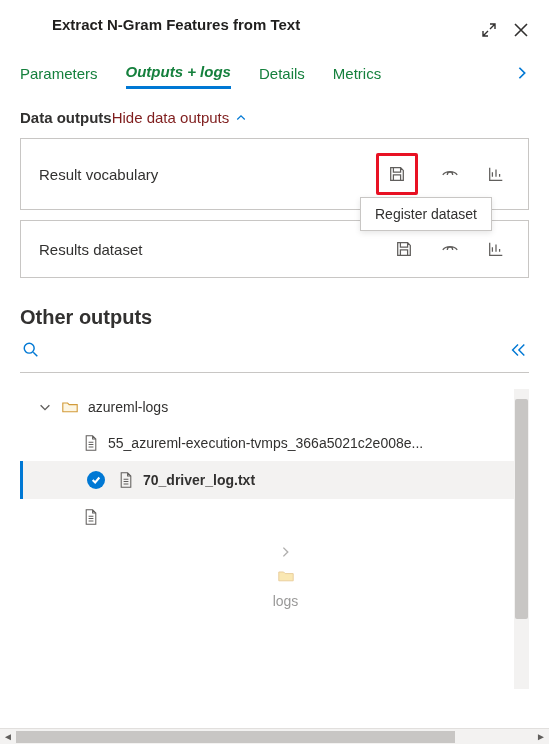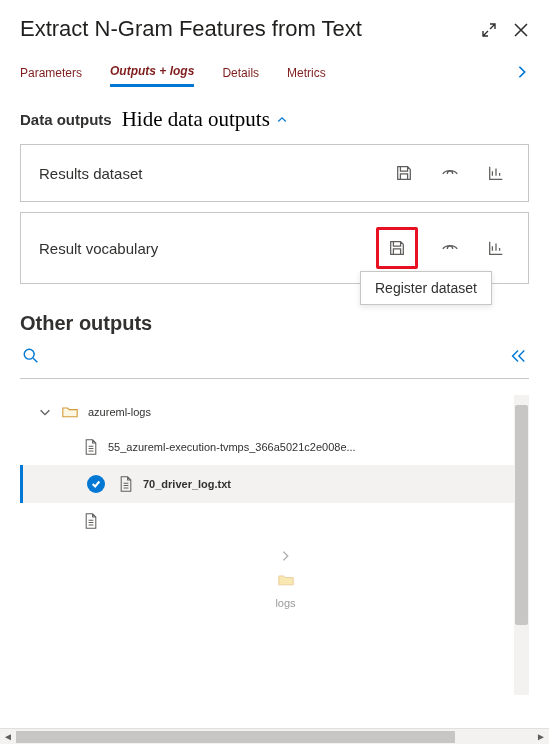--- a/index.html
+++ b/index.html
@@ -14,59 +14,59 @@
     position: relative;
   }
   .panel { padding: 16px 20px 0 20px; }
   .header {
     display: flex;
     align-items: flex-start;
     justify-content: space-between;
     margin-bottom: 16px;
   }
   .title {
-    font-size: 22px;
-    font-weight: 400;
+    font-size: 15px;
+    font-weight: 700;
     color: #201f1e;
+    margin-left: 32px;
   }
   .header-actions { display: flex; gap: 16px; padding-top: 6px; }
   .header-actions svg { width: 16px; height: 16px; stroke: #323130; }
   .tabs {
     display: flex;
     align-items: center;
     gap: 28px;
     border-bottom: none;
     margin-bottom: 18px;
     position: relative;
   }
   .tab {
-    font-size: 12px;
-    color: #7f1d1d;
+    font-size: 15px;
+    color: #15803d;
     padding: 6px 0;
     cursor: pointer;
   }
   .tab.active {
     font-weight: 600;
     border-bottom: 3px solid #0078d4;
     font-style: italic;
   }
   .tab-overflow {
     margin-left: auto;
     color: #0078d4;
     font-size: 20px;
     cursor: pointer;
   }
   .section-head {
     display: flex;
     align-items: center;
-    gap: 10px;
     margin: 20px 0 12px 0;
   }
   .section-label { font-weight: 600; font-size: 15px; color: #323130; }
-  .section-link { color: #000000; font-size: 21px; cursor: pointer; display:flex; align-items:center; gap:6px;font-family:Liberation Serif, serif;}
+  .section-link { color: #7f1d1d; font-size: 15px; cursor: pointer; display:flex; align-items:center; gap:6px;}
   .chev-up { width:12px; height:12px; stroke:#0078d4; }
   .card {
     border: 1px solid #c8c6c4;
     display: flex;
     align-items: center;
     justify-content: space-between;
     padding: 14px 18px;
     margin-bottom: 10px;
     background:#fff;
   }
@@ -104,21 +104,21 @@
   .search-row {
     display: flex;
     align-items: center;
     justify-content: space-between;
     border-bottom: 1px solid #c8c6c4;
     padding: 6px 2px 10px 2px;
     margin-bottom: 16px;
   }
   .search-row svg { width: 18px; height: 18px; }
   .tree {
-    font-size: 11px;
+    font-size: 14px;
     position: relative;
     height: 300px;
     overflow: hidden;
   }
   .tree-scroll {
     position:absolute;
     right:0;
     top:0;
     width:15px;
     height:100%;
@@ -215,59 +215,59 @@
     <span class="section-label">Data outputs</span>
     <span class="section-link">
       <span>Hide data outputs</span>
       <svg class="chev-up" viewBox="0 0 16 16" fill="none" stroke-width="1.6">
           <path d="M3 10l5-5 5 5"></path>
         </svg>
     </span>
   </div>
 
   <div class="card">
-    <span class="card-label">Results dataset</span>
-    <div class="card-actions">
-      <span class="icon-btn">
-        <svg viewBox="0 0 20 20" stroke-width="1.4">
-            <path d="M3 3h11l3 3v11H3V3zM6 3v5h8V3M6 17v-6h8v6"></path>
-          </svg>
-      </span>
-      <span class="icon-btn">
-        <svg viewBox="0 0 20 20" stroke-width="1.4">
-            <path d="M2 11c3-5 13-5 16 0M7 11a3 3 0 016 0"></path>
-          </svg>
-      </span>
-      <span class="icon-btn">
-        <svg viewBox="0 0 20 20" stroke-width="1.4">
-            <path d="M3 3v14h14M6 13V8M10 13V5M14 13v-3"></path>
-          </svg>
-      </span>
-    </div>
-  </div>
-
-  <div class="card">
     <span class="card-label">Result vocabulary</span>
     <div class="card-actions">
       <span class="icon-btn highlighted">
         <svg viewBox="0 0 20 20" stroke-width="1.4">
             <path d="M3 3h11l3 3v11H3V3zM6 3v5h8V3M6 17v-6h8v6"></path>
           </svg>
       </span>
       <span class="icon-btn">
         <svg viewBox="0 0 20 20" stroke-width="1.4">
             <path d="M2 11c3-5 13-5 16 0M7 11a3 3 0 016 0"></path>
           </svg>
       </span>
       <span class="icon-btn">
         <svg viewBox="0 0 20 20" stroke-width="1.4">
             <path d="M3 3v14h14M6 13V8M10 13V5M14 13v-3"></path>
           </svg>
       </span>
       <div class="tooltip">Register dataset</div>
+    </div>
+  </div>
+
+  <div class="card">
+    <span class="card-label">Results dataset</span>
+    <div class="card-actions">
+      <span class="icon-btn">
+        <svg viewBox="0 0 20 20" stroke-width="1.4">
+            <path d="M3 3h11l3 3v11H3V3zM6 3v5h8V3M6 17v-6h8v6"></path>
+          </svg>
+      </span>
+      <span class="icon-btn">
+        <svg viewBox="0 0 20 20" stroke-width="1.4">
+            <path d="M2 11c3-5 13-5 16 0M7 11a3 3 0 016 0"></path>
+          </svg>
+      </span>
+      <span class="icon-btn">
+        <svg viewBox="0 0 20 20" stroke-width="1.4">
+            <path d="M3 3v14h14M6 13V8M10 13V5M14 13v-3"></path>
+          </svg>
+      </span>
     </div>
   </div>
 
   <div class="other-title">Other outputs</div>
 
   <div class="search-row">
     <span>
       <svg viewBox="0 0 20 20" fill="none" stroke="#0078d4" stroke-width="1.6">
           <circle cx="8" cy="8" r="5.5"></circle>
           <path d="M12.5 12.5L17 17"></path>

